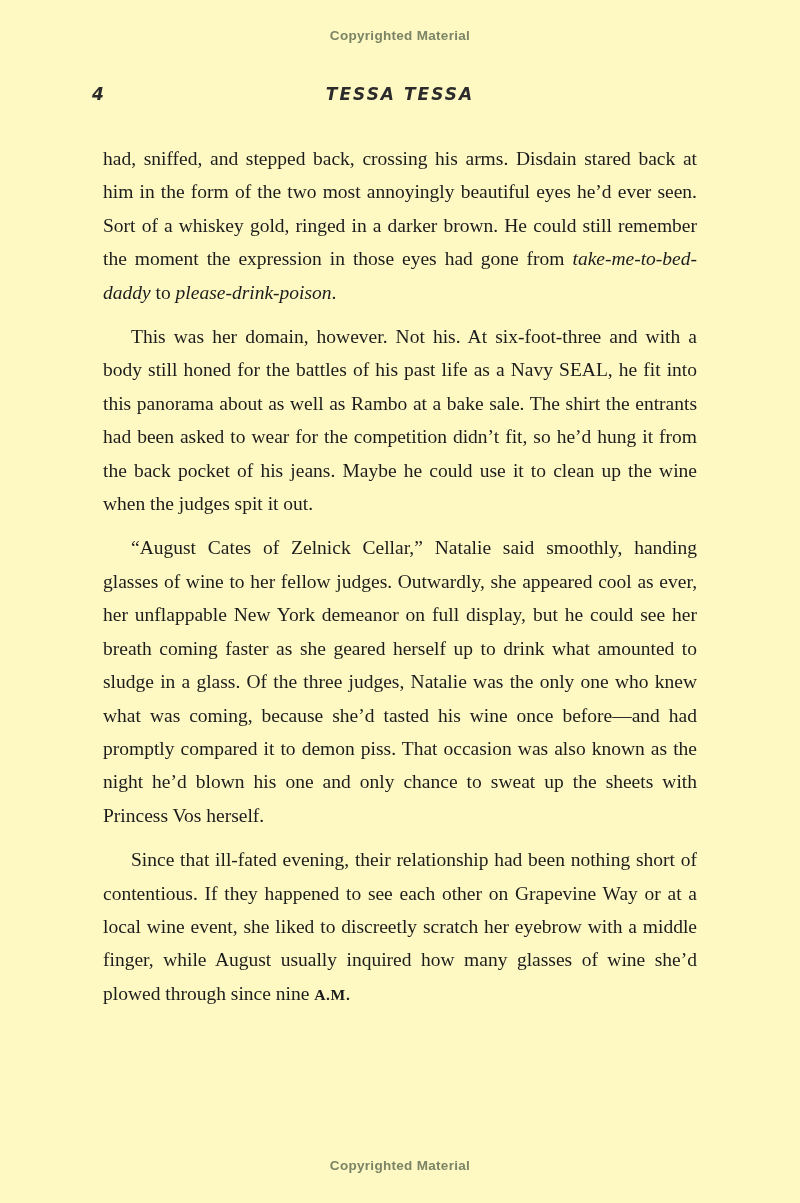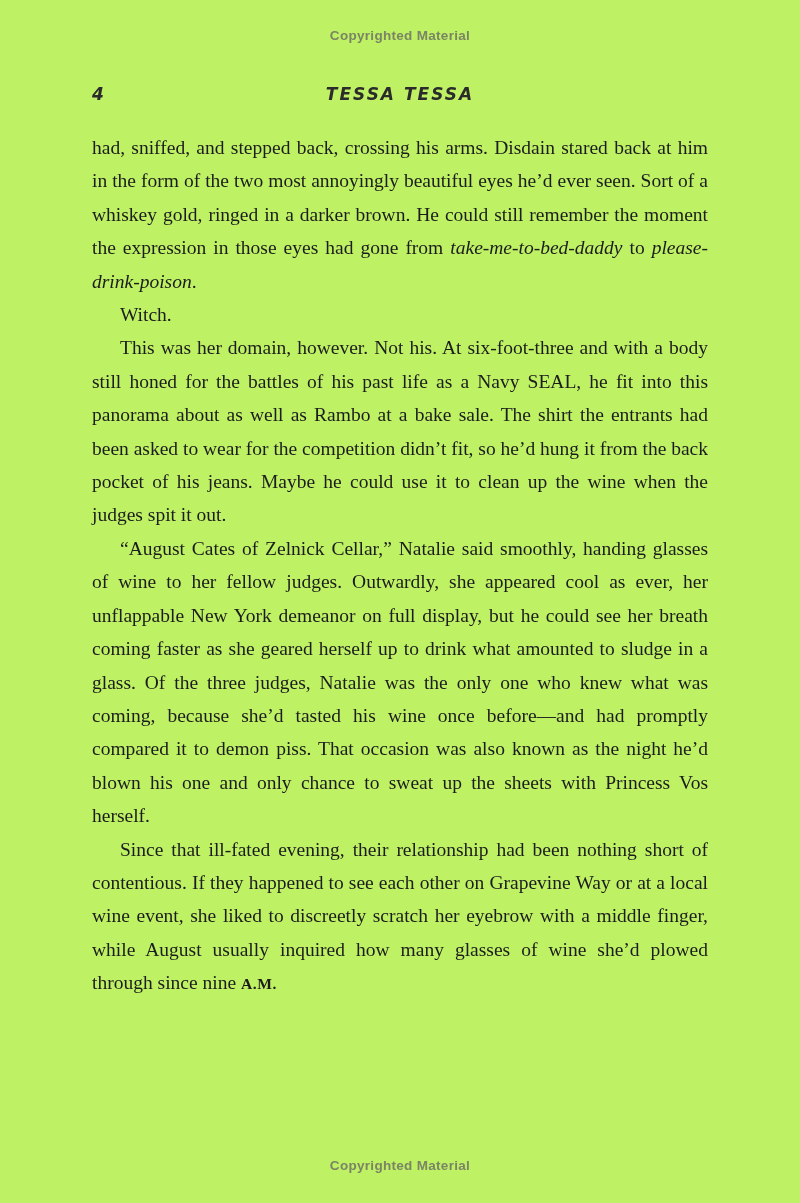--- a/index.html
+++ b/index.html
@@ -4,21 +4,21 @@
 <style>
   html, body {
     margin: 0;
     padding: 0;
     background: #ffffff;
   }
   .page {
     position: relative;
     width: 800px;
     height: 1203px;
-    background: #bef264;
+    background: #fef9c3;
     font-family: "Liberation Serif", serif;
     color: #1c1c1c;
     overflow: hidden;
   }
   .copyright {
     position: absolute;
     left: 0;
     width: 100%;
     text-align: center;
     font-family: "Liberation Sans", sans-serif;
@@ -51,21 +51,21 @@
   .body-text {
     position: absolute;
     top: 131px;
     left: 92px;
     width: 616px;
     font-size: 19.5px;
     line-height: 33.4px;
     text-align: justify;
   }
   .para {
-    margin: 0;
+    margin: 11px;
     padding: 0;
   }
   .para.indent {
     text-indent: 28px;
   }
   .italic {
     font-style: italic;
   }
   .smallcaps {
     font-size: 0.8em;
@@ -80,21 +80,20 @@
 
   <div class="copyright top">Copyrighted Material</div>
 
   <div class="header">
     <span class="pagenum">4</span>
     <span class="running-head">TESSA TESSA</span>
   </div>
 
   <div class="body-text" id="body-text">
       <p class="para"><span>had, sniffed, and stepped back, crossing his arms. Disdain stared back at him in the form of the two most annoyingly beautiful eyes he’d ever seen. Sort of a whiskey gold, ringed in a darker brown. He could still remember the moment the expression in those eyes had gone from </span><span class="italic">take-me-to-bed-daddy</span><span> to </span><span class="italic">please-drink-poison</span><span>.</span></p>
-      <p class="para indent"><span>Witch.</span></p>
       <p class="para indent"><span>This was her domain, however. Not his. At six-foot-three and with a body still honed for the battles of his past life as a Navy SEAL, he fit into this panorama about as well as Rambo at a bake sale. The shirt the entrants had been asked to wear for the competition didn’t fit, so he’d hung it from the back pocket of his jeans. Maybe he could use it to clean up the wine when the judges spit it out.</span></p>
       <p class="para indent"><span>“August Cates of Zelnick Cellar,” Natalie said smoothly, handing glasses of wine to her fellow judges. Outwardly, she appeared cool as ever, her unflappable New York demeanor on full display, but he could see her breath coming faster as she geared herself up to drink what amounted to sludge in a glass. Of the three judges, Natalie was the only one who knew what was coming, because she’d tasted his wine once before—and had promptly compared it to demon piss. That occasion was also known as the night he’d blown his one and only chance to sweat up the sheets with Princess Vos herself.</span></p>
       <p class="para indent"><span>Since that ill-fated evening, their relationship had been nothing short of contentious. If they happened to see each other on Grapevine Way or at a local wine event, she liked to discreetly scratch her eyebrow with a middle finger, while August usually inquired how many glasses of wine she’d plowed through since nine </span><span class="smallcaps">A.M.</span></p>
     </div>
 
   <div class="copyright bottom">Copyrighted Material</div>
 
 </div>
 
 </body></html>

